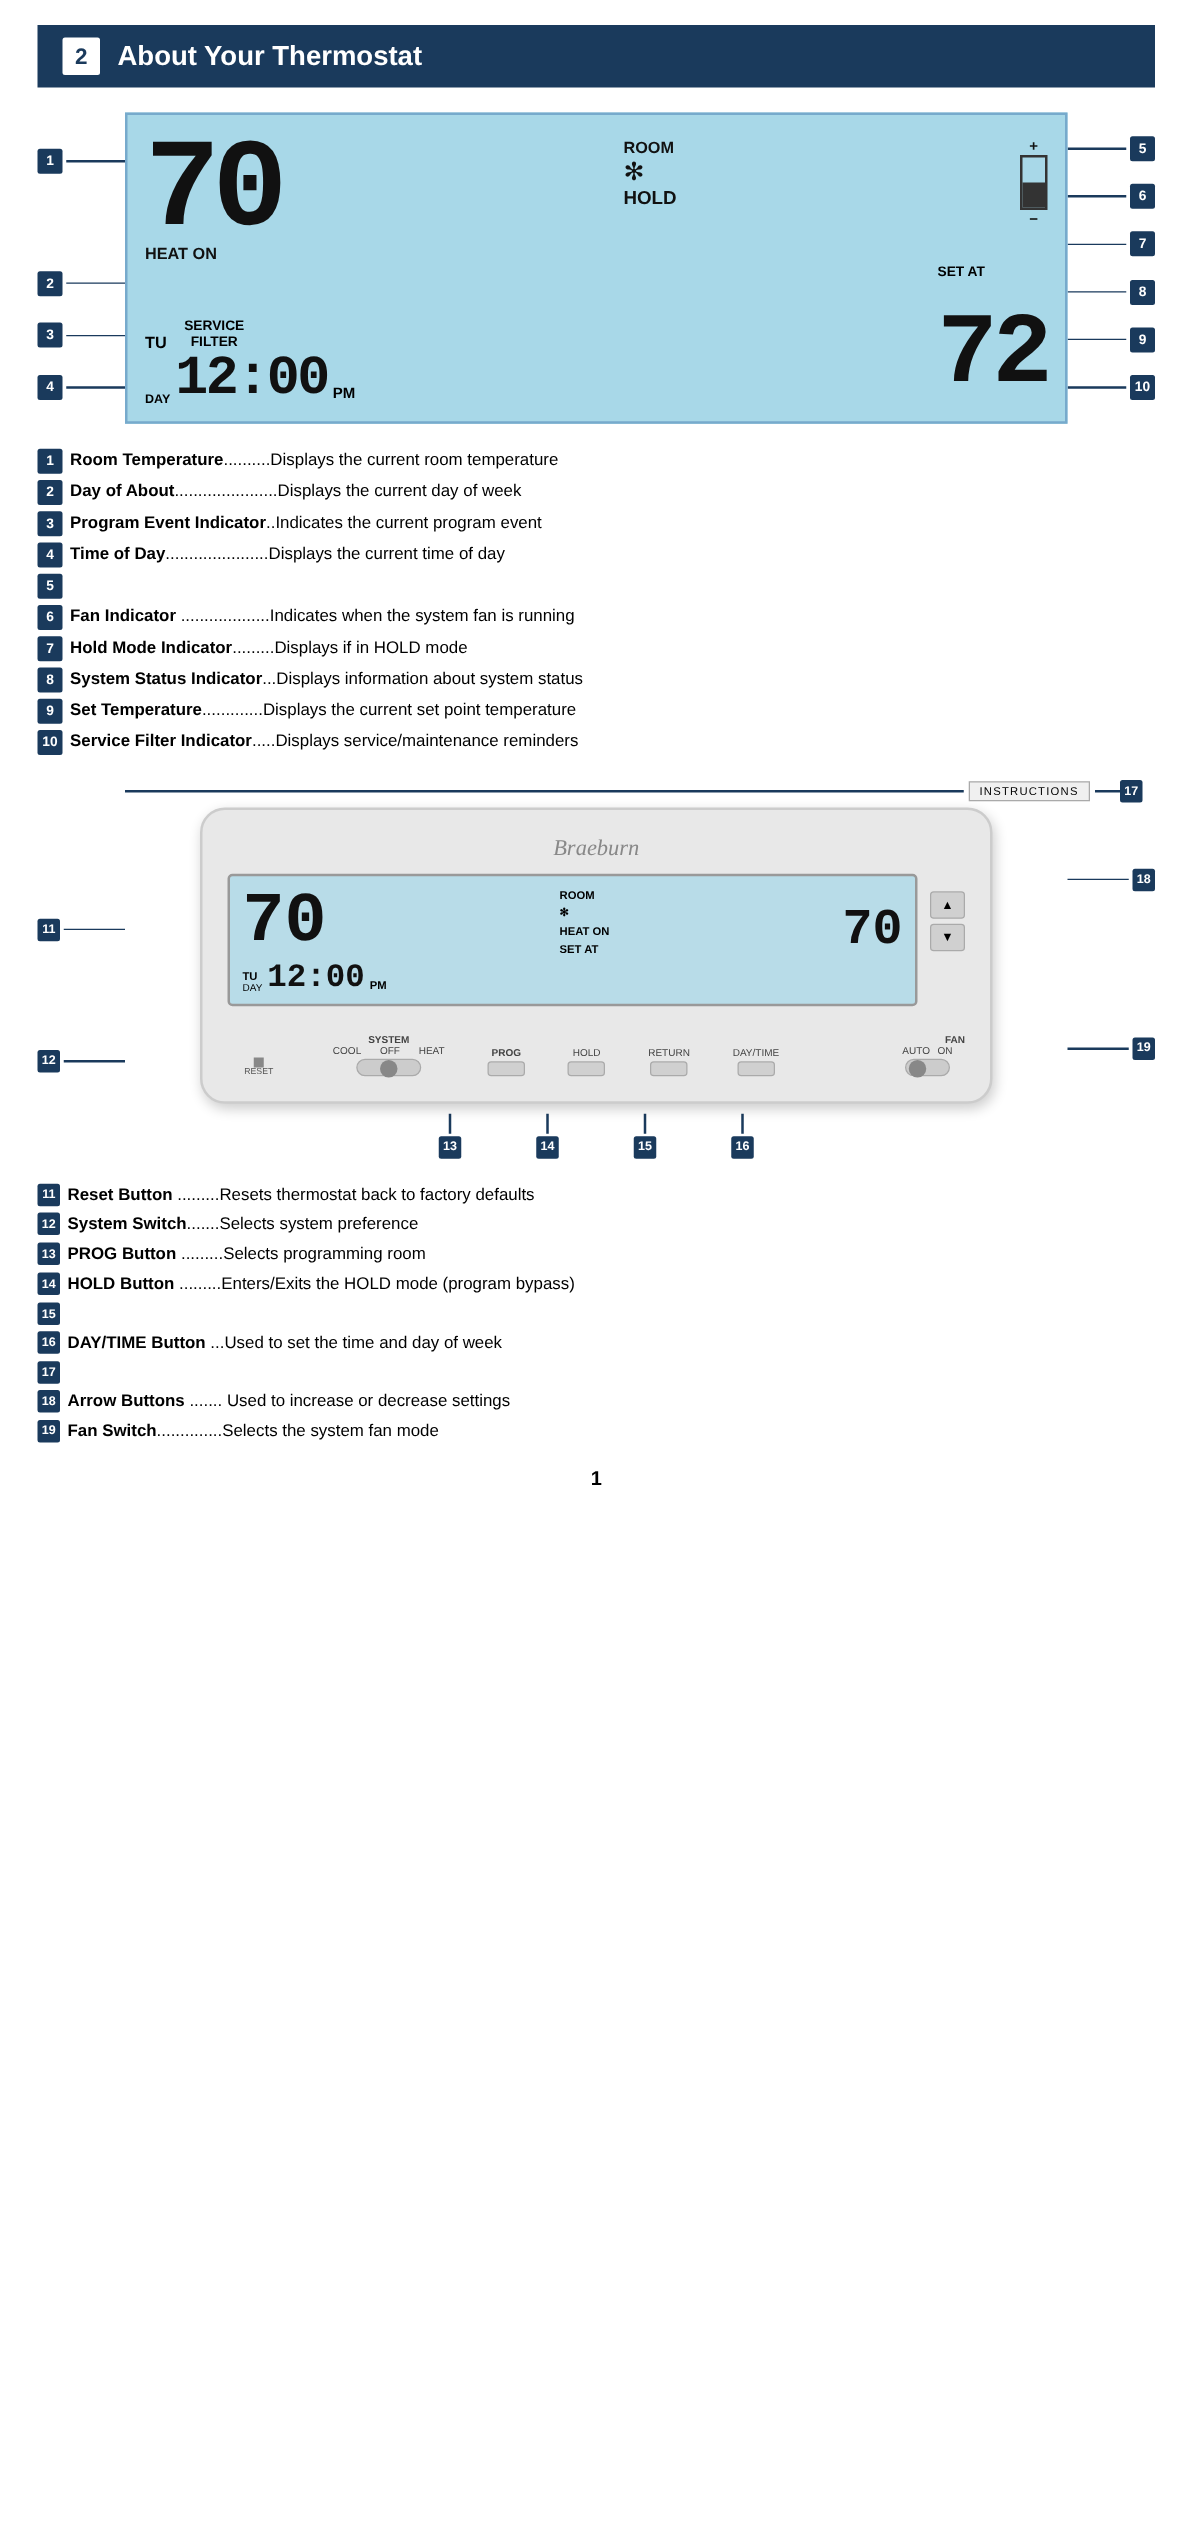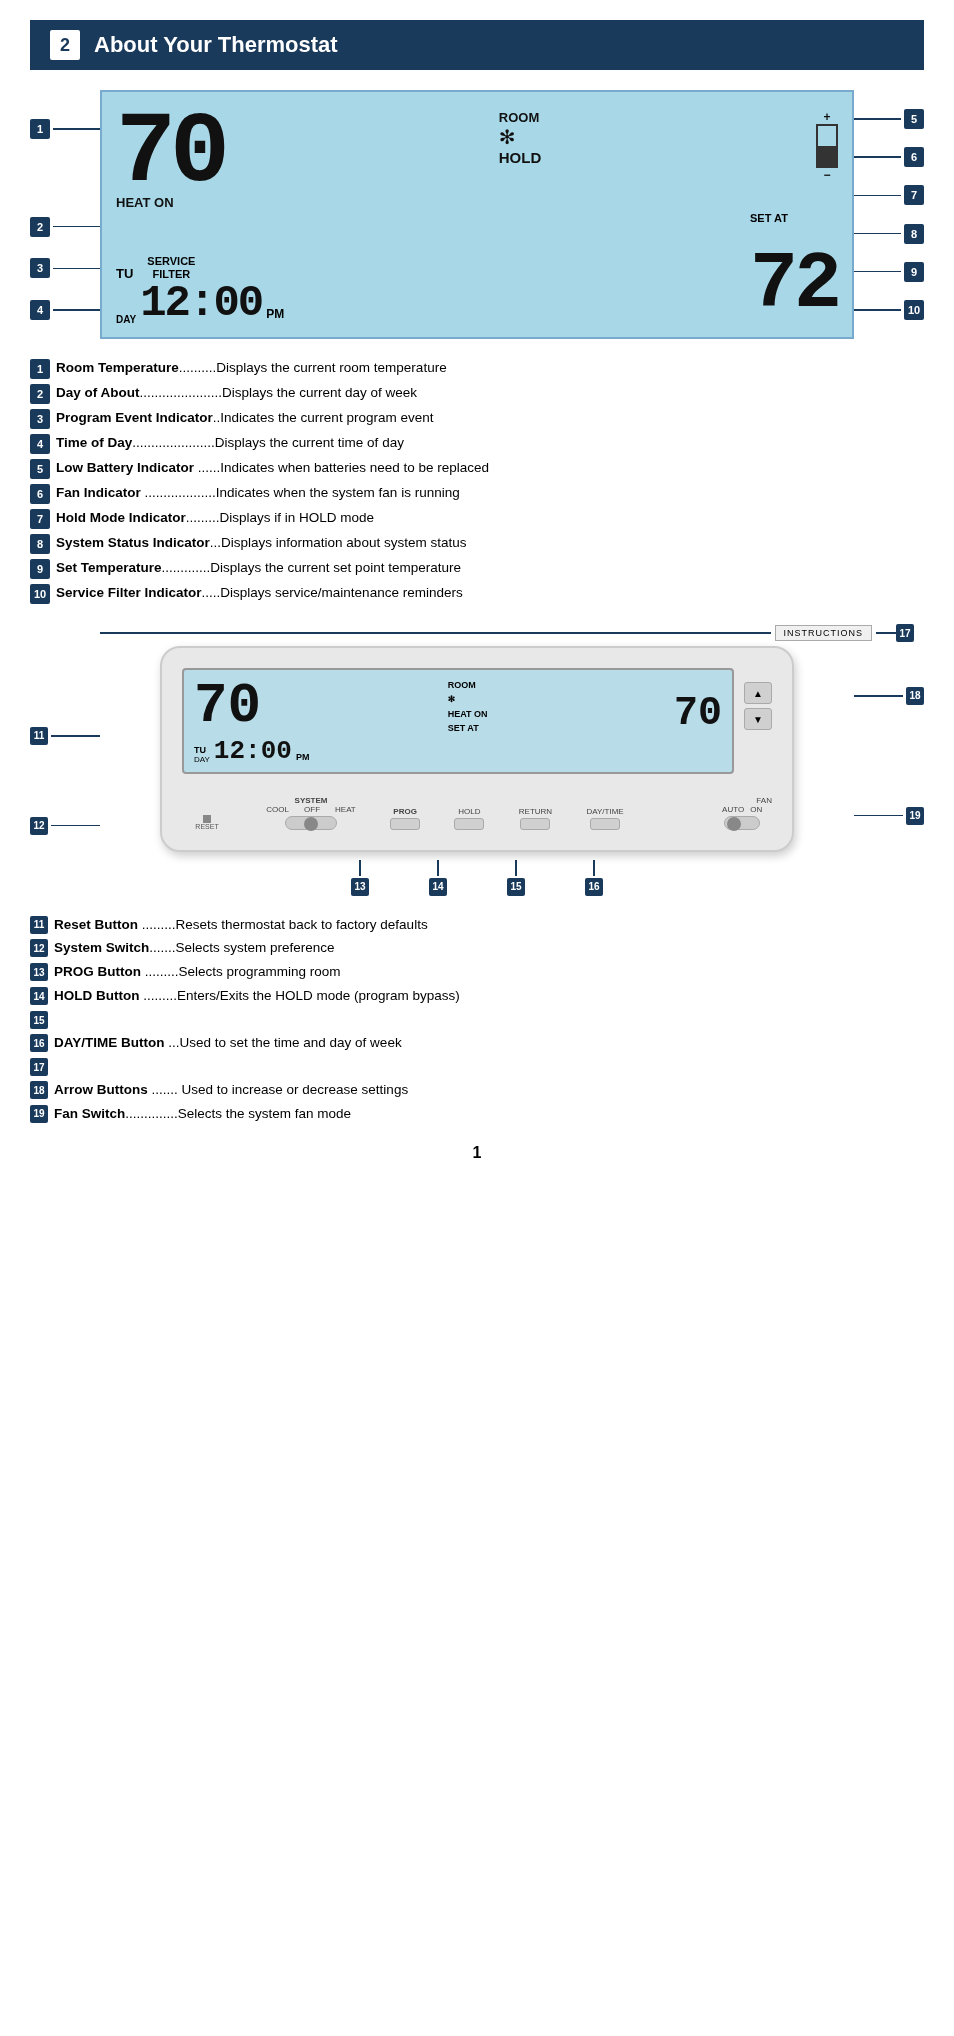--- a/index.html
+++ b/index.html
@@ -257,21 +257,20 @@
   <div class="legend-item">
     <div class="callout-badge">3</div>
     <span class="legend-text"><strong>Program Event Indicator</strong>..<span>Indicates the current program event</span></span>
   </div>
   <div class="legend-item">
     <div class="callout-badge">4</div>
     <span class="legend-text"><strong>Time of Day</strong>......................<span>Displays the current time of day</span></span>
   </div>
   <div class="legend-item">
     <div class="callout-badge">5</div>
-    <span class="legend-text"><strong>Low Battery Indicator</strong> ......<span>Indicates when batteries need to be replaced</span></span>
   </div>
   <div class="legend-item">
     <div class="callout-badge">6</div>
     <span class="legend-text"><strong>Fan Indicator</strong> ...................<span>Indicates when the system fan is running</span></span>
   </div>
   <div class="legend-item">
     <div class="callout-badge">7</div>
     <span class="legend-text"><strong>Hold Mode Indicator</strong>.........<span>Displays if in HOLD mode</span></span>
   </div>
   <div class="legend-item">
@@ -305,20 +304,21 @@
         <div class="dd-hline" style="width:30px;"></div>
       </div>
       <div class="badge-row" style="margin-top:30px;">
         <div class="callout-badge" style="width:18px;height:18px;font-size:10px;">12</div>
         <div class="dd-hline" style="width:30px;"></div>
       </div>
     </div>
 
     <div style="flex:1; position:relative;">
       <div class="device-body">
+        <div class="device-brand">Braeburn</div>
         <div style="display:flex; gap:10px; align-items:flex-start;">
 
           <div class="device-display-area" style="flex:1;">
             <div style="display:flex; align-items:flex-start; justify-content:space-between;">
               <div style="font-family:'Courier New',monospace; font-size:56px; font-weight:900; color:#111; line-height:1;">70</div>
               <div style="font-size:9px; font-weight:bold; line-height:1.6; text-align:left;">
                 <div>ROOM</div>
                 <div>✻</div>
                 <div>HEAT ON</div>
                 <div>SET AT</div>
@@ -376,21 +376,21 @@
           </div>
 
           <div style="display:flex; flex-direction:column; align-items:center; gap:2px;">
             <div style="font-size:8px; color:#444;">DAY/TIME</div>
             <div style="background:#d0d0d0; border:1px solid #aaa; border-radius:3px; width:30px; height:12px; cursor:pointer;"></div>
           </div>
 
           <div style="width:20px;"></div>
 
           <div style="display:flex; flex-direction:column; align-items:center;">
-            <div style="font-size:8px; font-weight:normal; color:#444;margin-left:44px;">FAN</div>
+            <div style="font-size:8px; font-weight:bold; color:#444;margin-left:44px;">FAN</div>
             <div style="display:flex; gap:6px; font-size:8px; color:#444;">
               <span>AUTO</span>
               <span>ON</span>
             </div>
             <div style="background:#ccc; border-radius:10px; border:1px solid #aaa; width:36px; height:14px; position:relative; margin-top:2px;">
               <div style="background:#888; border-radius:50%; width:14px; height:14px; position:absolute; top:0; left:2px;"></div>
             </div>
           </div>
         </div>
       </div>

